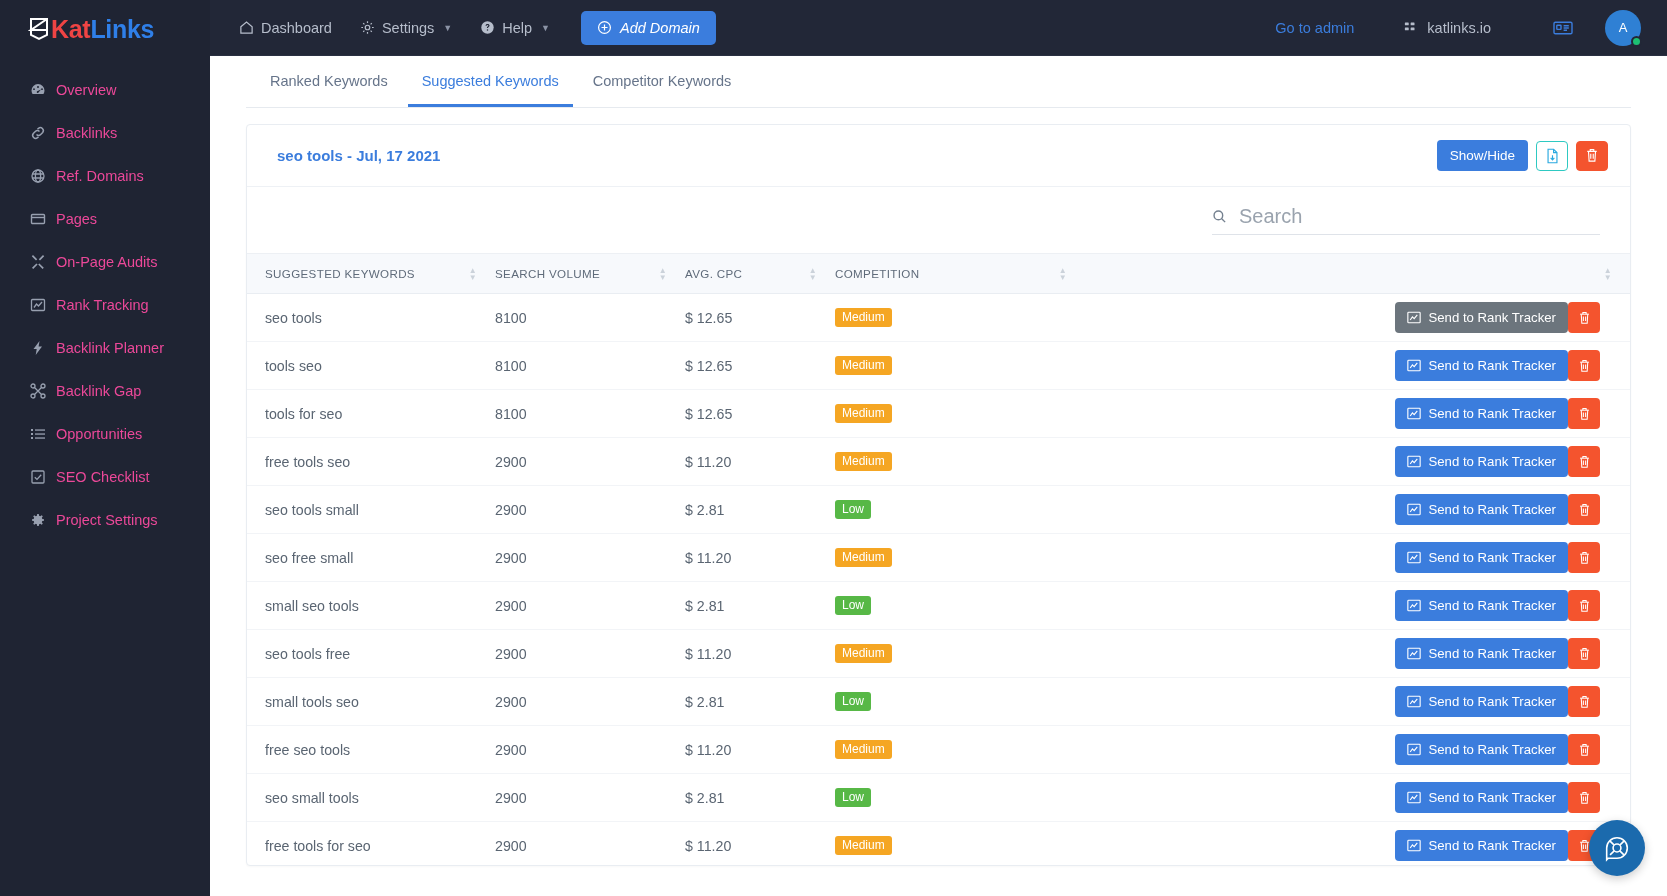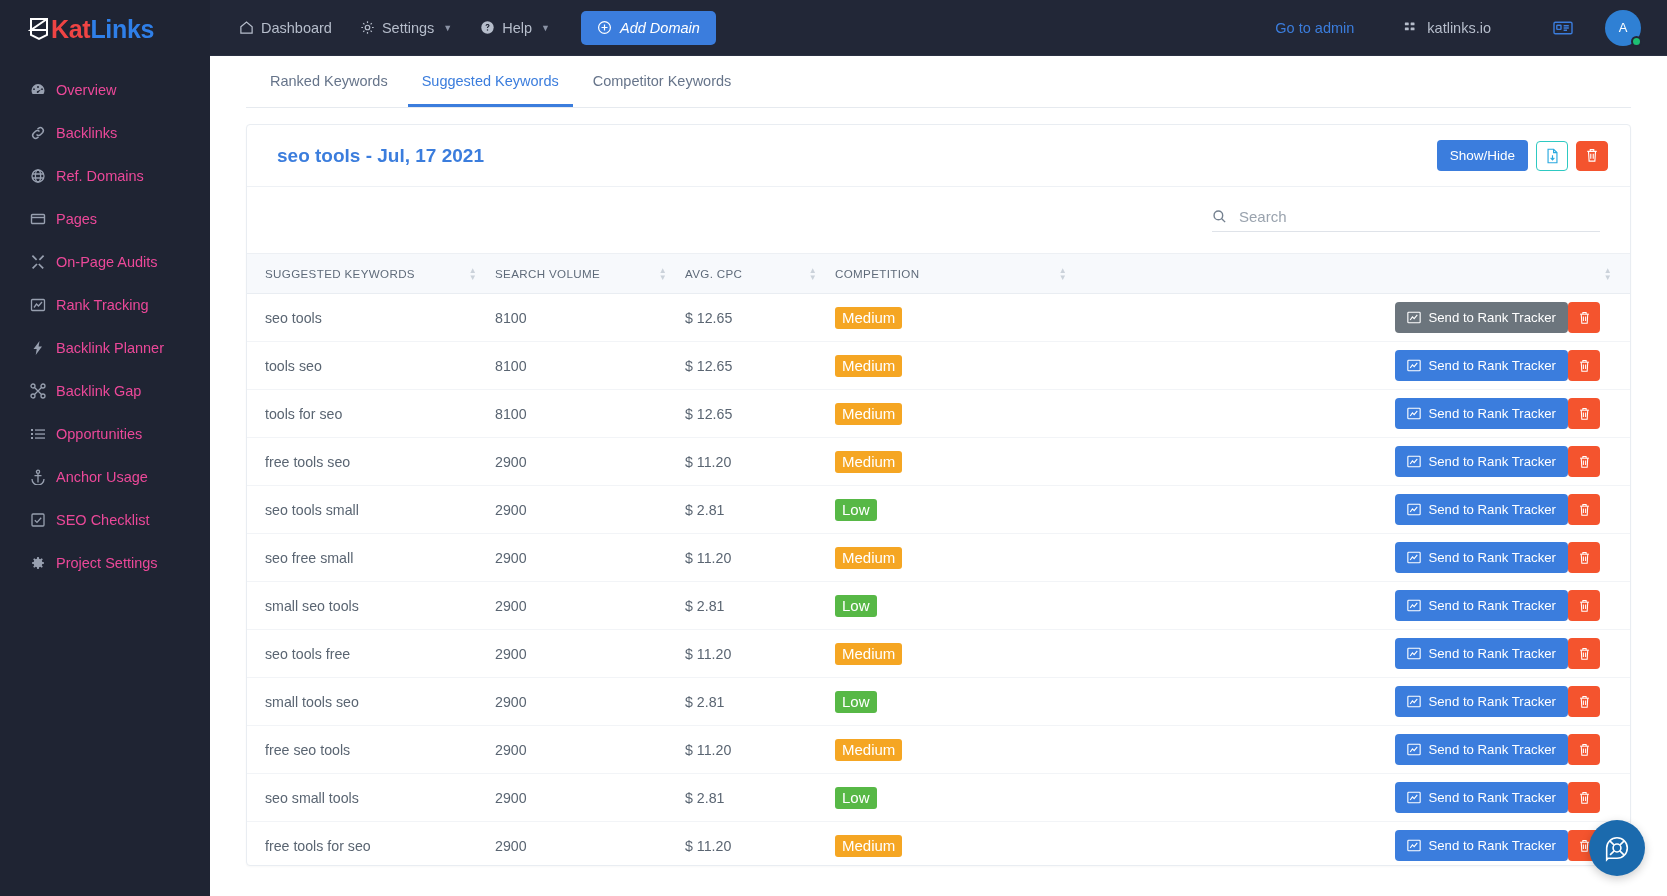--- a/index.html
+++ b/index.html
@@ -193,21 +193,21 @@
   }
   .card-head {
     height: 62px;
     display: flex;
     align-items: center;
     padding: 0 22px 0 30px;
     border-bottom: 1px solid #eef1f5;
   }
   .card-title {
     color: #3b7ddd;
-    font-size: 19px;
+    font-size: 15px;
     font-weight: bold;
     cursor: pointer;
   }
   .card-actions {
     margin-left: auto;
     display: flex;
     align-items: center;
     gap: 8px;
   }
   .btn-showhide {
@@ -249,21 +249,21 @@
     align-items: center;
     gap: 12px;
     border-bottom: 1px solid #dfe3e9;
     width: 388px;
     padding-bottom: 6px;
   }
   .search-box .si { color: #74808f; display:flex; }
   .search-box input {
     border: none;
     outline: none;
-    font-size: 15px;
+    font-size: 20px;
     font-family: inherit;
     color: #5a6572;
     background: transparent;
     width: 100%;
   }
   .search-box input::placeholder { color: #9aa3ae; }
 
   table { width: 100%; border-collapse: collapse; table-layout: fixed; }
   thead tr { background: #f7f9fc; }
   thead th {
@@ -299,21 +299,21 @@
     font-size: 14.2px;
     color: #5a6572;
     height: 48px;
     padding: 0;
     vertical-align: middle;
     border-bottom: 1px solid #f2f4f7;
   }
   tbody td.kw { padding-left: 18px; }
   .badge {
     display: inline-block;
-    font-size: 15px;
+    font-size: 12px;
     color: #fff;
     border-radius: 3px;
     padding: 3px 7px 4px 7px;
     line-height: 1;
   }
   .badge.medium { background: #f5a623; }
   .badge.low { background: #57b846; }
 
   td.actions {
     text-align: right;
@@ -466,29 +466,20 @@
             <rect x="1" y="7" width="2" height="2"></rect>
             <rect x="1" y="11" width="2" height="2"></rect>
             <rect x="5" y="3.4" width="10" height="1.3"></rect>
             <rect x="5" y="7.4" width="10" height="1.3"></rect>
             <rect x="5" y="11.4" width="10" height="1.3"></rect>
           </svg>
       </span>
       <span>Opportunities</span>
     </div>
 
-    <div class="nav-item">
-      <span class="nav-ico">
-        <svg width="16" height="16" viewBox="0 0 16 16" fill="none" stroke="currentColor" stroke-width="1.3">
-            <circle cx="8" cy="2.8" r="1.6"></circle>
-            <path d="M8 4.4v9.2M4.5 6.6h7M2 10a6 6 0 0 0 12 0"></path>
-          </svg>
-      </span>
-      <span>Anchor Usage</span>
-    </div>
 
     <div class="nav-item">
       <span class="nav-ico">
         <svg width="16" height="16" viewBox="0 0 16 16" fill="none" stroke="currentColor" stroke-width="1.3">
             <rect x="2" y="2" width="12" height="12" rx="1"></rect>
             <path d="M4.8 8.2 7 10.4l4.2-4.6"></path>
           </svg>
       </span>
       <span>SEO Checklist</span>
     </div>

